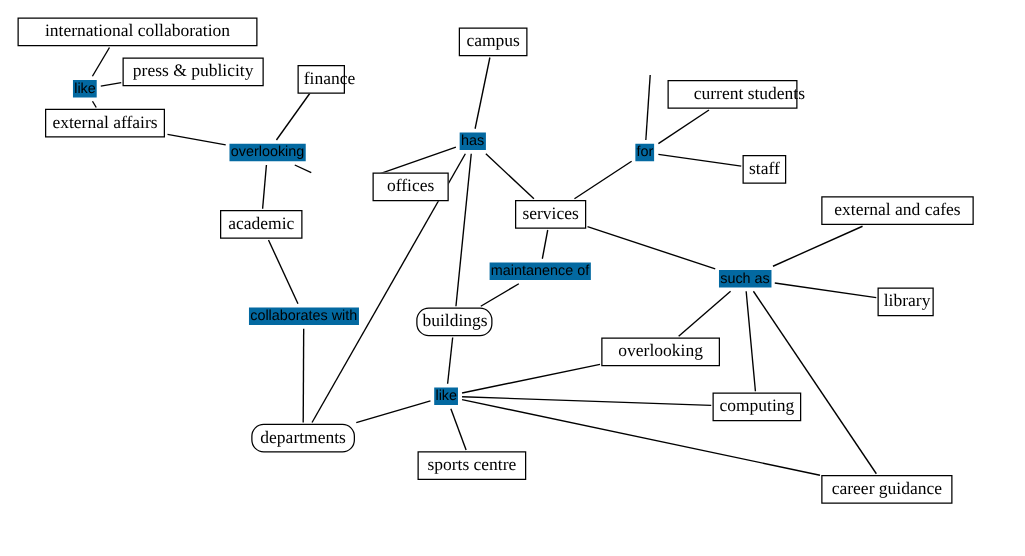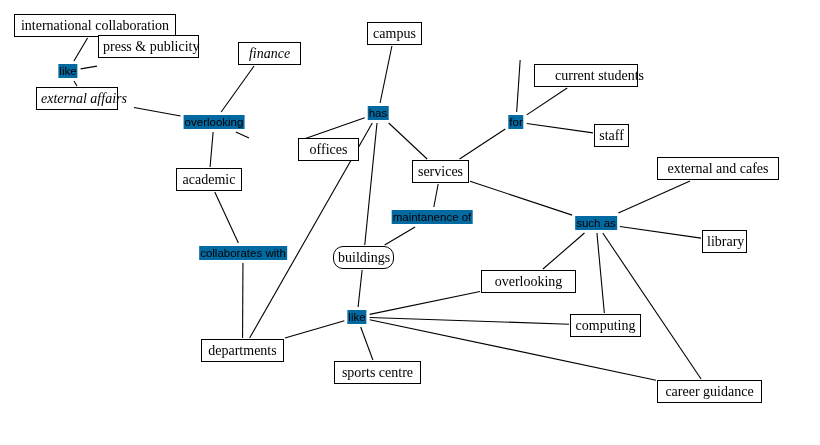--- a/index.html
+++ b/index.html
@@ -66,36 +66,36 @@
       <line x1="438.16483516483515" y1="184" x2="433.86813186813185" y2="207"></line>
       <line x1="415.08641975308643" y1="227" x2="384.641975308642" y2="245"></line>
       <line x1="362.1344537815126" y1="270" x2="358.0924369747899" y2="307"></line>
       <line x1="344.3671875" y1="320.69606304585153" x2="285" y2="338.0655021834061"></line>
       <line x1="360.6936936936937" y1="327" x2="372.8828828828829" y2="360"></line>
       <line x1="369.6328125" y1="314.38504464285717" x2="480" y2="291.5393586005831"></line>
       <line x1="369.6328125" y1="317.4321082746479" x2="569" y2="324.25150905432594"></line>
       <line x1="369.6328125" y1="319.66991356382977" x2="656" y2="380.1929078014184"></line>
     </svg>
 
-  <div class="concept" id="n-international_collaboration" style="left:14px;top:14px;width:162px;text-align:center;">international collaboration</div>
-  <div class="concept" id="n-press_publicity" style="left:98px;top:35px;width:101px;">press &amp; publicity</div>
-  <div class="concept" id="n-external_affairs" style="left:36px;top:87px;width:82px;font-style:italic;">external affairs</div>
-  <div class="concept" id="n-finance" style="left:238px;top:42px;width:63px;font-style:italic;">finance</div>
+  <div class="concept" id="n-international_collaboration" style="left:14px;top:14px;width:192px;text-align:center;">international collaboration</div>
+  <div class="concept" id="n-press_publicity" style="left:98px;top:46px;width:113px;">press &amp; publicity</div>
+  <div class="concept" id="n-external_affairs" style="left:36px;top:87px;width:96px;">external affairs</div>
+  <div class="concept" id="n-finance" style="left:238px;top:52px;width:38px;">finance</div>
   <div class="concept" id="n-offices" style="left:250px;top:138px;width:61px;margin-left:48px;">offices</div>
   <div class="concept" id="n-academic" style="left:176px;top:168px;width:66px;">academic</div>
   <div class="concept" id="n-campus" style="left:367px;top:22px;width:55px;">campus</div>
   <div class="concept" id="n-services" style="left:412px;top:160px;width:57px;">services</div>
   <div class="concept" id="n-current_students" style="left:534px;top:64px;width:104px;padding-left:20px;">current students</div>
   <div class="concept" id="n-staff" style="left:594px;top:124px;width:35px;">staff</div>
   <div class="concept" id="n-canteens_and_cafes" style="left:657px;top:157px;width:122px;">external and cafes</div>
   <div class="concept" id="n-library" style="left:702px;top:230px;width:45px;">library</div>
   <div class="concept" id="n-buildings" style="left:333px;top:246px;width:61px;border-radius:10px;">buildings</div>
   <div class="concept" id="n-accomodation" style="left:481px;top:270px;width:95px;">overlooking</div>
   <div class="concept" id="n-computing" style="left:570px;top:314px;width:71px;">computing</div>
-  <div class="concept" id="n-departments" style="left:201px;top:339px;width:83px;">departments</div>
+  <div class="concept" id="n-departments" style="left:201px;top:339px;width:83px;border-radius:10px;">departments</div>
   <div class="concept" id="n-career_guidance" style="left:657px;top:380px;width:105px;">career guidance</div>
   <div class="concept" id="n-sports_centre" style="left:334px;top:361px;width:87px;">sports centre</div>
 
   <div class="link" id="n-like_1" style="left:68px;top:71px;">like</div>
   <div class="link" id="n-overlooking" style="left:214px;top:122px;">overlooking</div>
   <div class="link" id="n-has" style="left:378px;top:113px;">has</div>
   <div class="link" id="n-for" style="left:516px;top:122px;">for</div>
   <div class="link" id="n-such_as" style="left:596px;top:223px;">such as</div>
   <div class="link" id="n-maintanence_of" style="left:432px;top:217px;">maintanence of</div>
   <div class="link" id="n-collaborates_with" style="left:243px;top:253px;">collaborates with</div>

